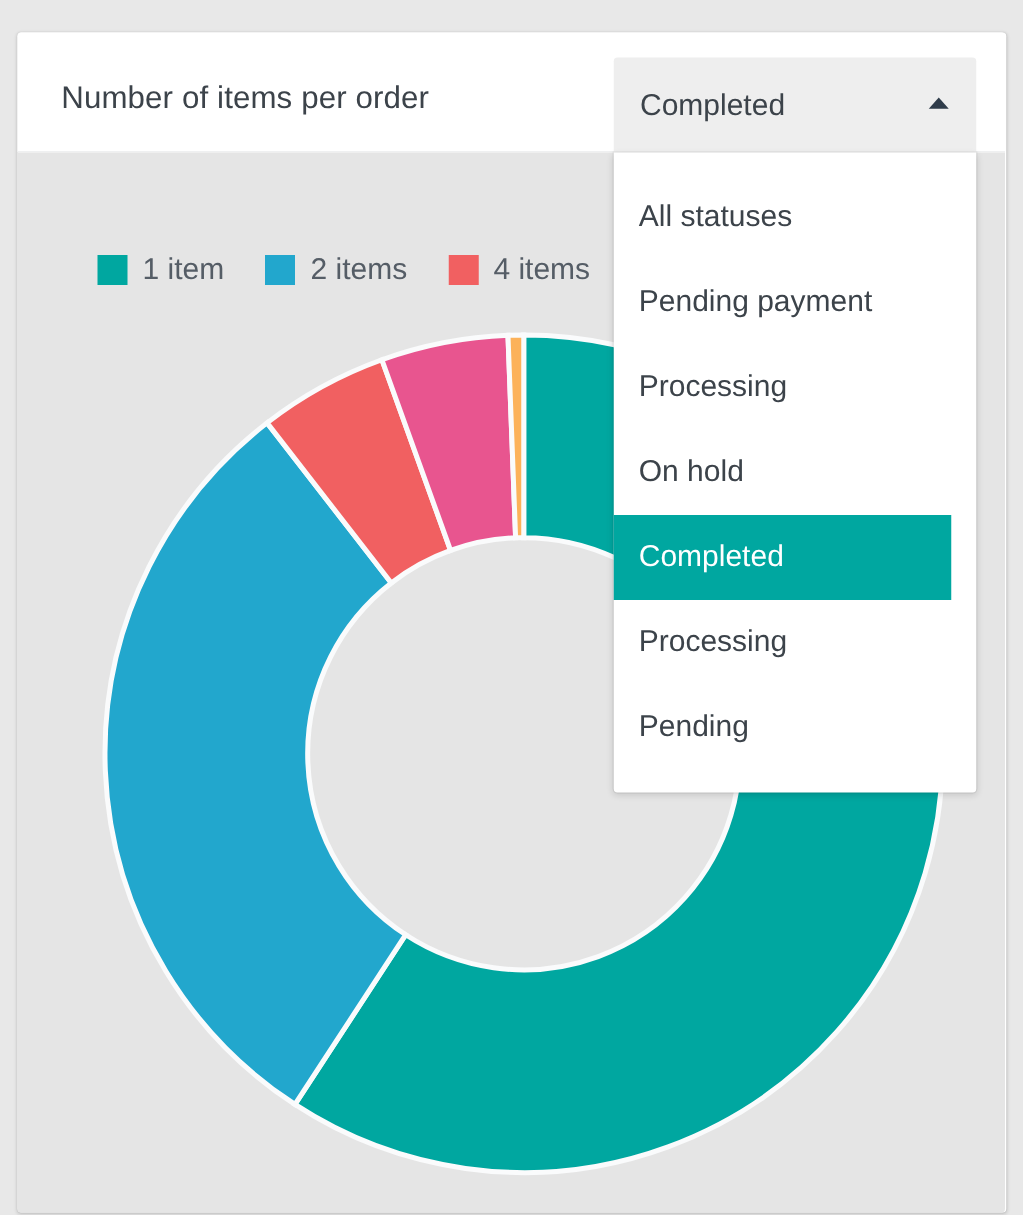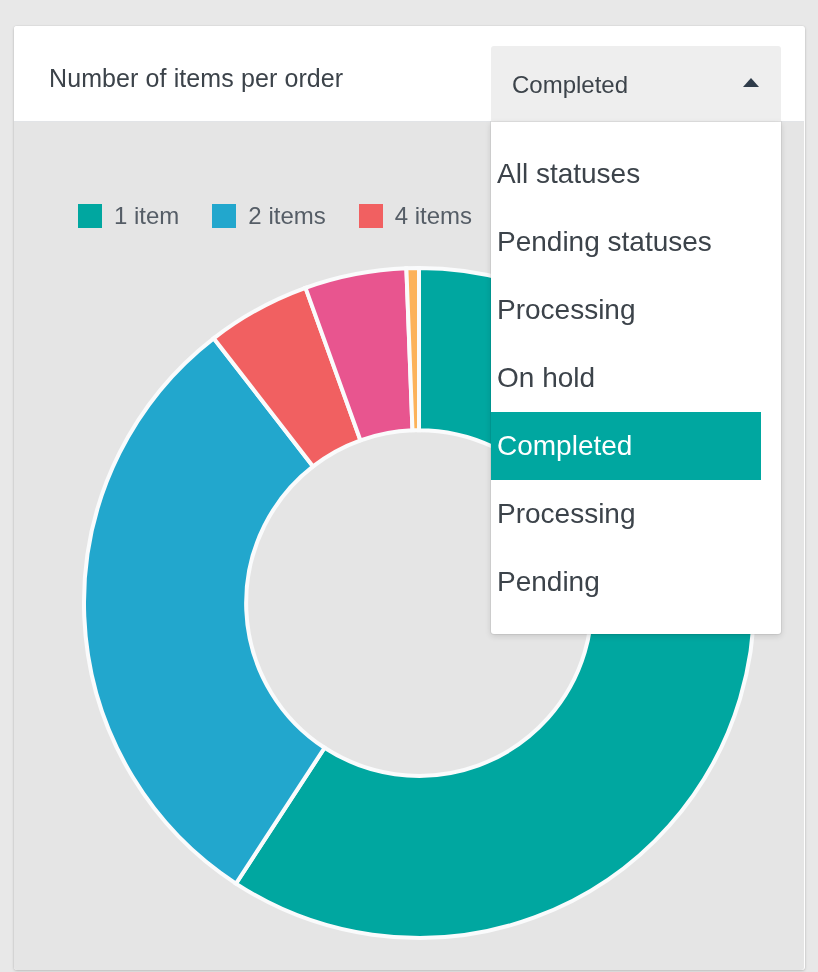--- a/index.html
+++ b/index.html
@@ -102,22 +102,22 @@
     background: #ffffff;
     box-shadow: 0 2px 6px rgba(0,0,0,0.14), 0 0 0 1px rgba(0,0,0,0.05);
     padding: 18px 0 18px 0;
     box-sizing: border-box;
     border-radius: 0 0 3px 3px;
   }
   .dropdown-item {
     position: relative;
     height: 68px;
     line-height: 68px;
-    padding-left: 6px;
-    font-size: 28px;
+    padding-left: 20px;
+    font-size: 24px;
     color: #3c434a;
     white-space: nowrap;
     cursor: pointer;
     box-sizing: border-box;
   }
   .dropdown-item.selected {
     background: #00a7a0;
     color: #ffffff;
     margin: 0 20px 0 0;
   }
@@ -211,21 +211,21 @@
     </div>
   </div>
 
   <div class="dropdown">
     <button class="dropdown-toggle">
       <span class="dropdown-toggle-label">Completed</span>
       <span class="dropdown-caret"></span>
     </button>
     <div class="dropdown-menu" id="menu">
         <div class="dropdown-item">All statuses</div>
-        <div class="dropdown-item">Pending statuses</div>
+        <div class="dropdown-item">Pending payment</div>
         <div class="dropdown-item">Processing</div>
         <div class="dropdown-item">On hold</div>
         <div class="dropdown-item selected">Completed</div>
         <div class="dropdown-item">Processing</div>
         <div class="dropdown-item">Pending</div>
       </div>
   </div>
 
 </div>
 

